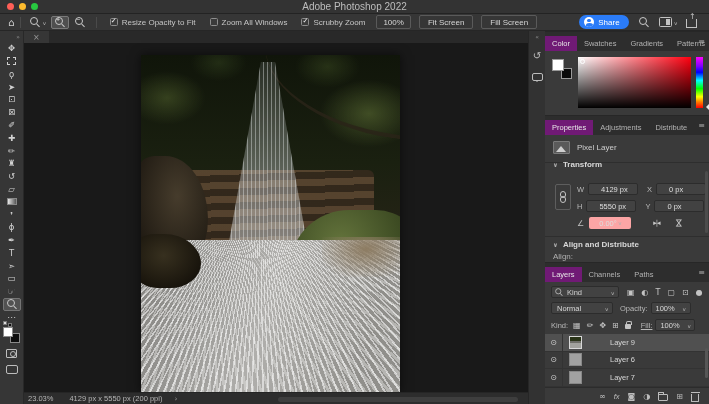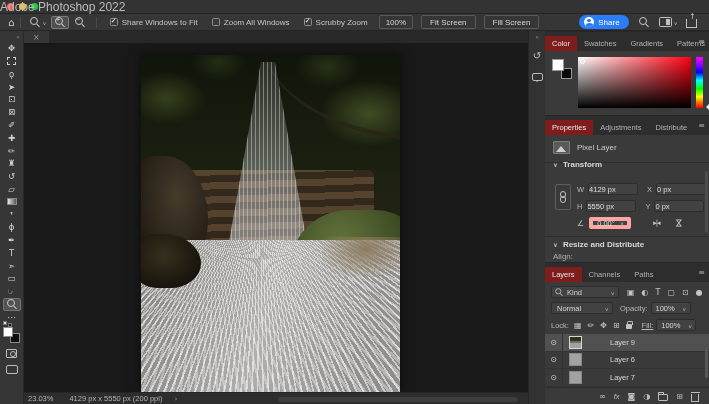--- a/index.html
+++ b/index.html
@@ -5,21 +5,21 @@
   * { margin:0; padding:0; box-sizing:border-box; }
   html,body { width:709px; height:404px; }
   body { position:relative; background:#1c1c1c; font-family:"Liberation Sans",sans-serif; overflow:hidden; color:#c6c6c6; }
   .glyph { font-family:"DejaVu Sans",sans-serif; }
 
   
   .menubar { position:absolute; top:0; left:0; width:709px; height:14px; background:#333333; border-bottom:1px solid #232323; display:flex; align-items:center; }
   .traffic { display:flex; gap:5px; margin-left:7px; }
   .dot { width:7px; height:7px; border-radius:50%; }
   .dot.r { background:#ff5f57; } .dot.y { background:#febc2e; } .dot.g { background:#28c840; }
-  .apptitle { position:absolute; left:0; right:0; font-size:12px; color:#bdbdbd; }
+  .apptitle { position:absolute; left:0; right:0; text-align:center; font-size:10px; color:#bdbdbd; }
 
   
   .optionsbar { position:absolute; top:14px; left:0; width:709px; height:17px; background:#363636; border-bottom:1px solid #262626; display:flex; align-items:center; font-size:8px; color:#c6c6c6; }
   .ob-home { margin-left:8px; font-size:10px; color:#cfcfcf; }
   .ob-sep { width:1px; height:11px; background:#4a4a4a; margin:0 6px; }
   .magwrap { display:flex; align-items:center; gap:2px; margin:0 3px; }
   .mag { width:10px; height:10px; position:relative; display:inline-block; }
   .mag::before { content:""; position:absolute; width:6px; height:6px; border:1.2px solid #c9c9c9; border-radius:50%; left:0; top:0; }
   .mag::after { content:""; position:absolute; width:4px; height:1.4px; background:#c9c9c9; transform:rotate(45deg); left:6px; top:8px; }
   .mag .sign { position:absolute; left:1.2px; top:-2.5px; font-size:7px; color:#e0e0e0; line-height:10px; }
@@ -124,21 +124,21 @@
   .bubble::after { content:""; position:absolute; left:2px; bottom:-3.5px; width:0; height:0; border:2px solid transparent; border-top-color:#bdbdbd; }
 
   
   .panels { position:absolute; top:31px; left:545px; width:164px; height:373px; background:#3a3a3a; }
   .pgroup { position:absolute; left:0; width:164px; border-top:1px solid #272727; }
   .pg-color { top:0; height:84px; }
   .pg-props { top:84px; height:147px; }
   .pg-layers { top:231px; height:142px; }
   .ptabs { height:19px; background:#2d2d2d; display:flex; align-items:flex-end; font-size:7.5px; color:#b2b2b2; position:relative; }
   .ptab { padding:3px 7px; }
-  .ptab.active { background:#7f1d1d; color:#e6e6e6; }
+  .ptab.active { background:#701a75; color:#e6e6e6; }
   .pmenu { position:absolute; right:4px; top:5px; font-size:8px; color:#b2b2b2; }
 
   
   .fgbg { position:absolute; left:7px; top:27px; width:20px; height:20px; }
   .fgbg .fg { position:absolute; left:0; top:0; width:12px; height:12px; background:#ffffff; border:1px solid #9a9a9a; z-index:2; }
   .fgbg .bg { position:absolute; right:0; bottom:0; width:11px; height:11px; background:#0a0a0a; border:1px solid #9a9a9a; }
   .colorfield { position:absolute; left:33px; top:25px; width:113px; height:51px;
     background:linear-gradient(to top, #000, rgba(0,0,0,0)), linear-gradient(to right, #ffffff, #ff0010); }
   .cf-marker { position:absolute; left:2px; top:2px; width:5px; height:5px; border:1px solid #fff; border-radius:50%; }
   .huestrip { position:absolute; left:151px; top:25px; width:7px; height:51px;
@@ -149,24 +149,24 @@
   .pixrow { position:absolute; left:8px; top:25px; display:flex; align-items:center; gap:7px; font-size:8px; color:#cfcfcf; }
   .pixicon { width:17px; height:13px; background:#5a5a5a; border:1px solid #7a7a7a; border-radius:1px; position:relative; overflow:hidden; }
   .pixicon::before { content:""; position:absolute; left:2px; bottom:1px; width:0; height:0; border-left:5px solid transparent; border-right:5px solid transparent; border-bottom:6px solid #cfcfcf; }
   .pdiv { position:absolute; left:0; width:164px; height:1px; background:#2e2e2e; }
   .sectionhead { position:absolute; left:8px; display:flex; gap:5px; align-items:center; font-size:8px; font-weight:bold; color:#d8d8d8; }
   .sec-chev { font-size:6px; color:#b0b0b0; }
   .linkicon { position:absolute; left:10px; top:68px; width:16px; height:26px; border:1px solid #5e5e5e; border-radius:2px; display:flex; flex-direction:column; align-items:center; justify-content:center; }
   .ring { width:6px; height:7px; border:1px solid #c4c4c4; border-radius:3px; }
   .ring + .ring { margin-top:-2px; }
   .trow { position:absolute; left:32px; display:flex; align-items:center; font-size:7.5px; color:#b8b8b8; }
-  .tfield { width:50px; height:12px; background:#424242; border:1px solid #2c2c2c; border-radius:2px; color:#dedede; font-size:7.5px; display:flex; align-items:center; padding-left:0; margin-left:4px; }
+  .tfield { width:50px; height:12px; background:#424242; border:1px solid #2c2c2c; border-radius:2px; color:#dedede; font-size:7.5px; display:flex; align-items:center; padding-left:12px; margin-left:4px; }
   .tlbl2 { margin-left:9px; }
   .anglerow { position:absolute; left:32px; top:101px; display:flex; align-items:center; font-size:8px; color:#c0c0c0; }
-  .afield { width:42px; height:12px; background:#424242; border:4px solid #fca5a5; border-radius:2px; color:#dedede; font-size:7.5px; display:flex; align-items:center; padding:0 3px 0 4px; margin-left:5px; justify-content:space-between; }
+  .afield { width:42px; height:12px; background:#424242; border:6px solid #fca5a5; border-radius:2px; color:#dedede; font-size:7.5px; display:flex; align-items:center; padding:0 3px 0 4px; margin-left:5px; justify-content:space-between; }
   .fliph { margin-left:22px; font-size:7px; letter-spacing:-1px; color:#c9c9c9; }
   .flipv { margin-left:14px; font-size:9px; color:#c9c9c9; display:inline-block; transform:rotate(90deg); }
   .alignlbl { position:absolute; left:8px; top:136px; font-size:8px; color:#b0b0b0; }
   .alignicons { position:absolute; left:10px; top:147px; display:flex; gap:11px; }
   .ai { width:7px; height:7px; border-left:1px solid #5c5c5c; border-bottom:1px solid #5c5c5c; }
   .pscroll { position:absolute; right:1px; top:55px; width:3px; height:62px; background:#4c4c4c; border-radius:2px; }
 
   
   .lrow1 { position:absolute; left:6px; top:23px; width:152px; display:flex; align-items:center; }
   .kindsel { width:68px; height:12px; background:#424242; border:1px solid #2c2c2c; border-radius:2px; display:flex; align-items:center; gap:3px; padding:0 3px; font-size:7.5px; color:#d0d0d0; }
@@ -225,21 +225,21 @@
   <span class="zbtn">
     <span class="mag">
         <span class="sign">−</span>
       </span>
   </span>
   <span class="ob-sep"></span>
   <span class="cbwrap">
     <span class="cb checked">
         <span class="glyph">✓</span>
       </span>
-    <span>Share Windows to Fit</span>
+    <span>Resize Opacity to Fit</span>
   </span>
   <span class="cbwrap">
     <span class="cb"></span>
     <span>Zoom All Windows</span>
   </span>
   <span class="cbwrap">
     <span class="cb checked">
         <span class="glyph">✓</span>
       </span>
     <span>Scrubby Zoom</span>
@@ -433,21 +433,21 @@
       <span class="afield">
         <span>0.00°</span>
         <span class="chev glyph">∨</span>
       </span>
       <span class="fliph glyph">▸|◂</span>
       <span class="flipv glyph">⋈</span>
     </div>
     <div class="pdiv" style="top:120px"></div>
     <div class="sectionhead" style="top:124px">
       <span class="sec-chev glyph">∨</span>
-      <span>Resize and Distribute</span>
+      <span>Align and Distribute</span>
     </div>
     <div class="alignlbl">Align:</div>
     <div class="alignicons">
       <span class="ai"></span>
       <span class="ai"></span>
       <span class="ai"></span>
       <span class="ai"></span>
       <span class="ai"></span>
       <span class="ai"></span>
     </div>
@@ -481,21 +481,21 @@
         <span>Normal</span>
         <span class="chev glyph">∨</span>
       </span>
       <span class="oplbl">Opacity:</span>
       <span class="opsel">
         <span>100%</span>
         <span class="chev glyph">∨</span>
       </span>
     </div>
     <div class="lrow3">
-      <span>Lock:</span>
+      <span>Kind:</span>
       <span class="lockicons">
         <span class="glyph">▦</span>
         <span class="glyph">✏</span>
         <span class="glyph">✥</span>
         <span class="glyph">⊞</span>
         <span class="padlock"></span>
       </span>
       <span class="filllbl">Fill:</span>
       <span class="opsel">
         <span>100%</span>

